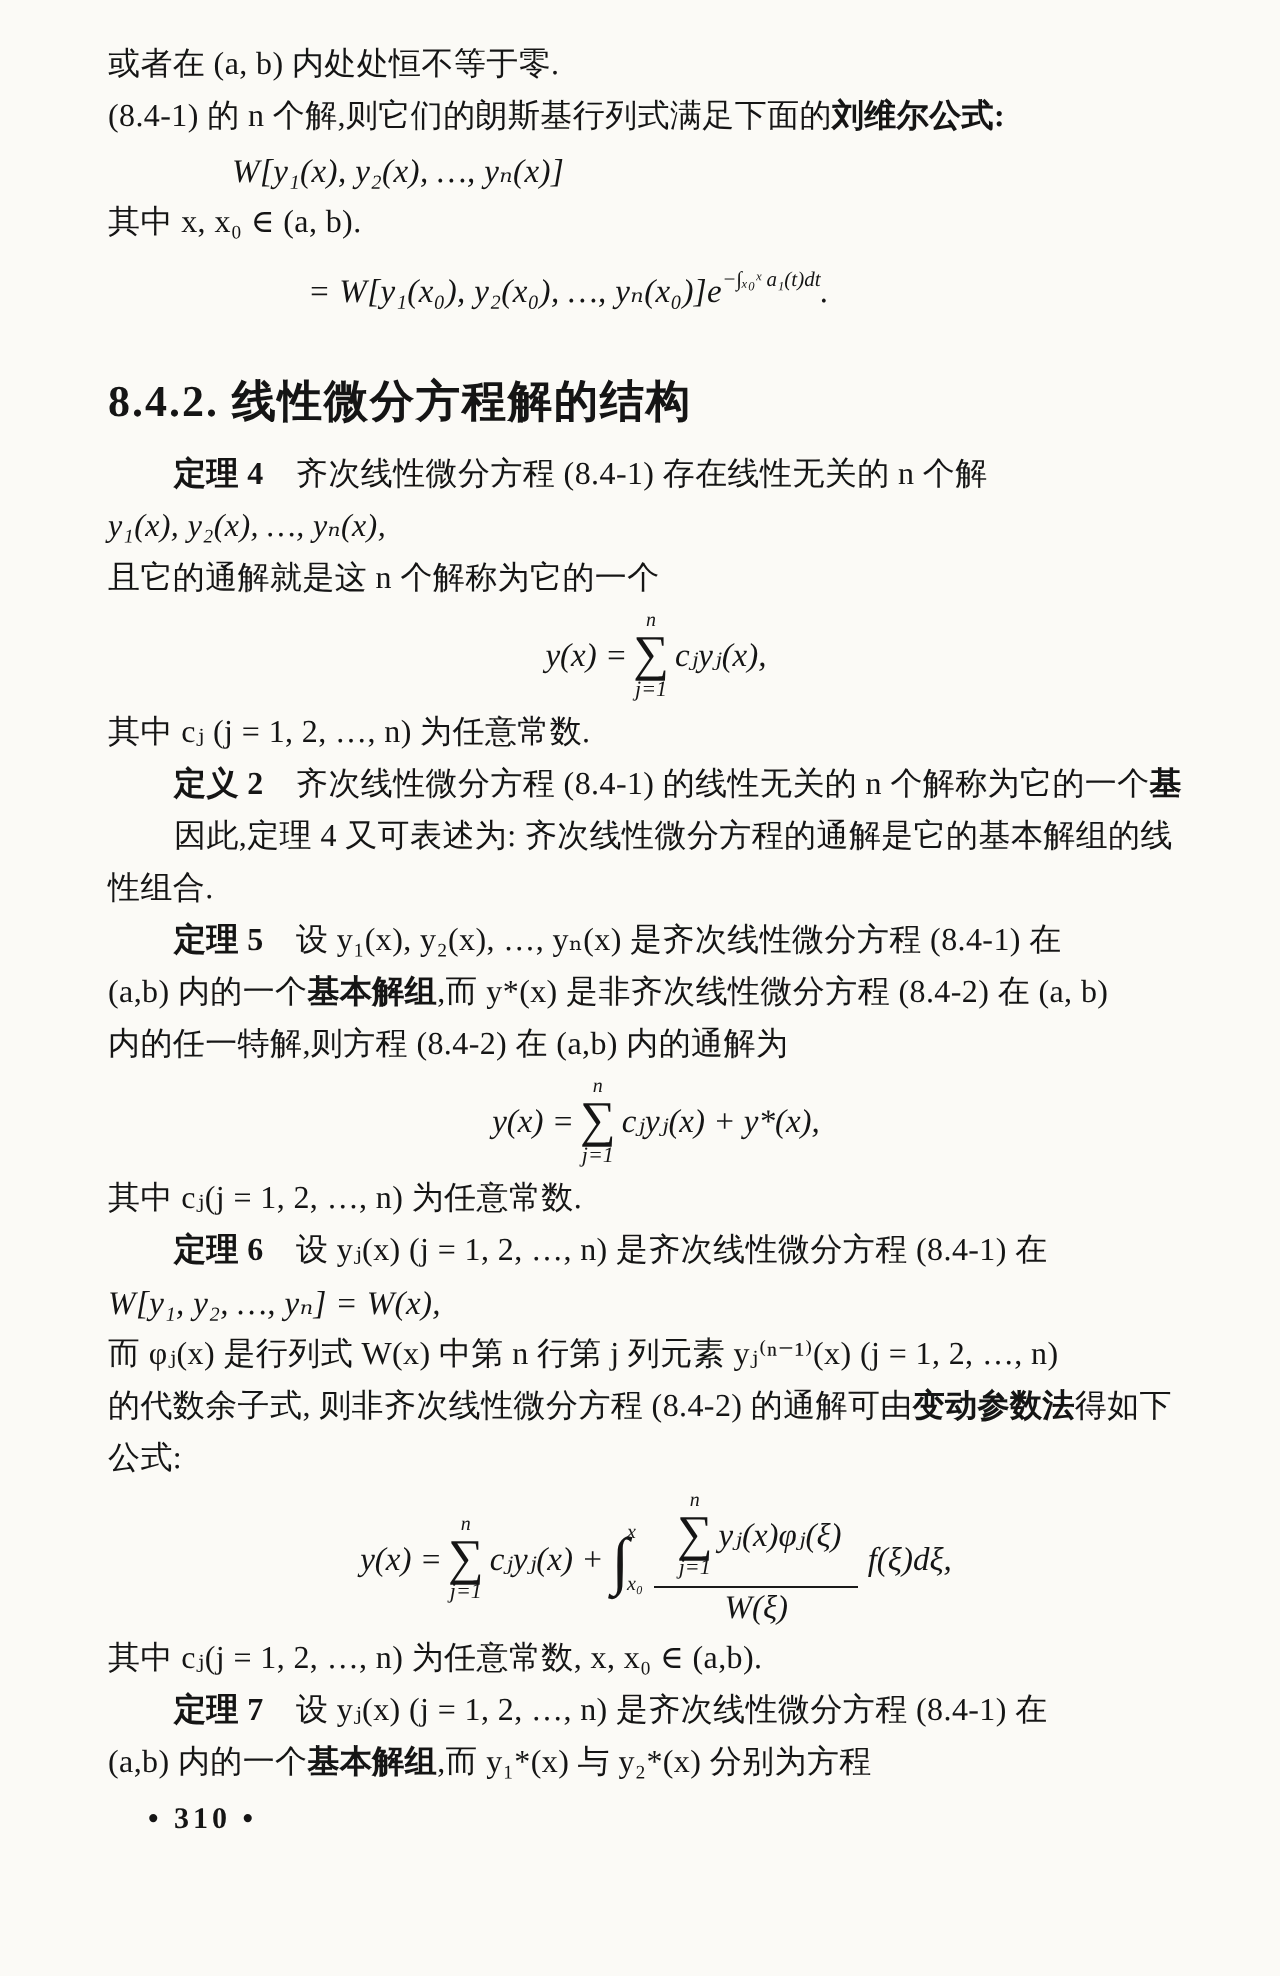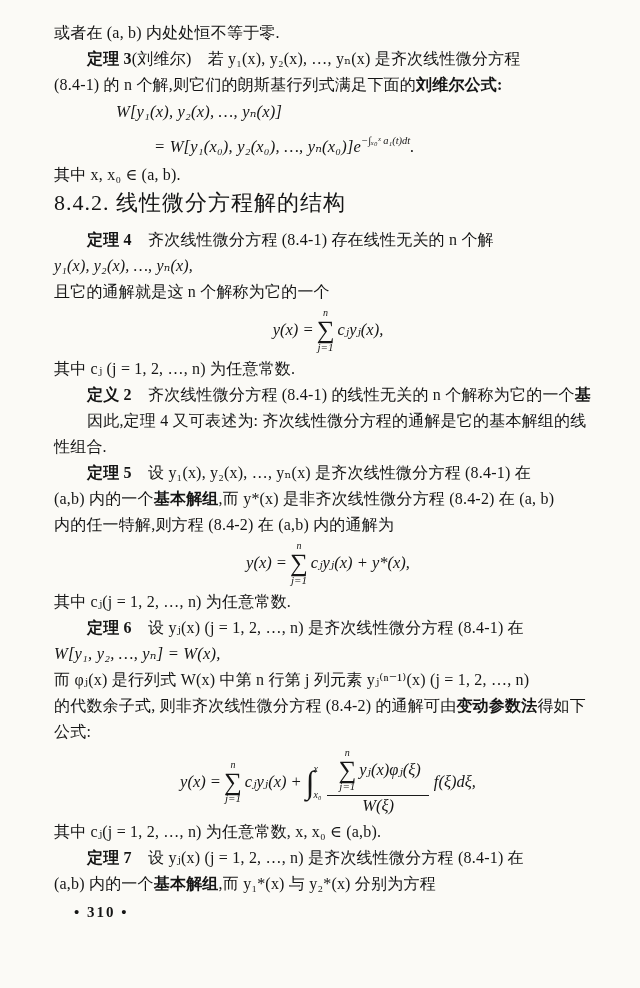--- a/index.html
+++ b/index.html
@@ -24,23 +24,23 @@
   .ln {
     font-size: 16px;
     line-height: 26px;
     white-space: nowrap;
     letter-spacing: 0.2px;
   }
   .indent { padding-left: 33px; }
   .b { font-weight: 700; }
   .heading {
     font-size: 22px;
-    font-weight: 400;
+    font-weight: 700;
     line-height: 30px;
-    margin: 0 0 9px 0;
+    margin: 25px 0 9px 0;
     letter-spacing: 1px;
     white-space: nowrap;
   }
   .center { text-align: left; }
   .math { font-style: italic; }
   .fml {
     font-style: italic;
     font-size: 16.5px;
   }
   .f1a { padding-left: 62px; line-height: 27px; }
@@ -106,31 +106,28 @@
     margin-left: 20px;
   }
 </style>
 </head>
 <body>
 
 <div class="page">
 
   <div class="ln">或者在 (a, b) 内处处恒不等于零.</div>
 
-  <div class="ln indent">
-    <span class="b">定理 3</span><span>(刘维尔)　若 y₁(x), y₂(x), …, yₙ(x) 是齐次线性微分方程</span>
-  </div>
   <div class="ln">
     <span>(8.4-1) 的 n 个解,则它们的朗斯基行列式满足下面的</span><span class="b">刘维尔公式:</span>
   </div>
   <div class="ln fml f1a">W[y₁(x), y₂(x), …, yₙ(x)]</div>
+  <div class="ln">其中 x, x₀ ∈ (a, b).</div>
   <div class="ln fml f1b">
     <span>= W[y₁(x₀), y₂(x₀), …, yₙ(x₀)]e</span><span class="exp">−∫ₓ₀ˣ a₁(t)dt</span><span>.</span>
   </div>
-  <div class="ln">其中 x, x₀ ∈ (a, b).</div>
 
   <div class="heading">8.4.2. 线性微分方程解的结构</div>
 
   <div class="ln indent">
     <span class="b">定理 4</span><span>　齐次线性微分方程 (8.4-1) 存在线性无关的 n 个解</span>
   </div>
   <div class="ln center math">y₁(x), y₂(x), …, yₙ(x),</div>
   <div class="ln">且它的通解就是这 n 个解称为它的一个</div>
   <div class="disp fml">
     <span>y(x) = </span>

